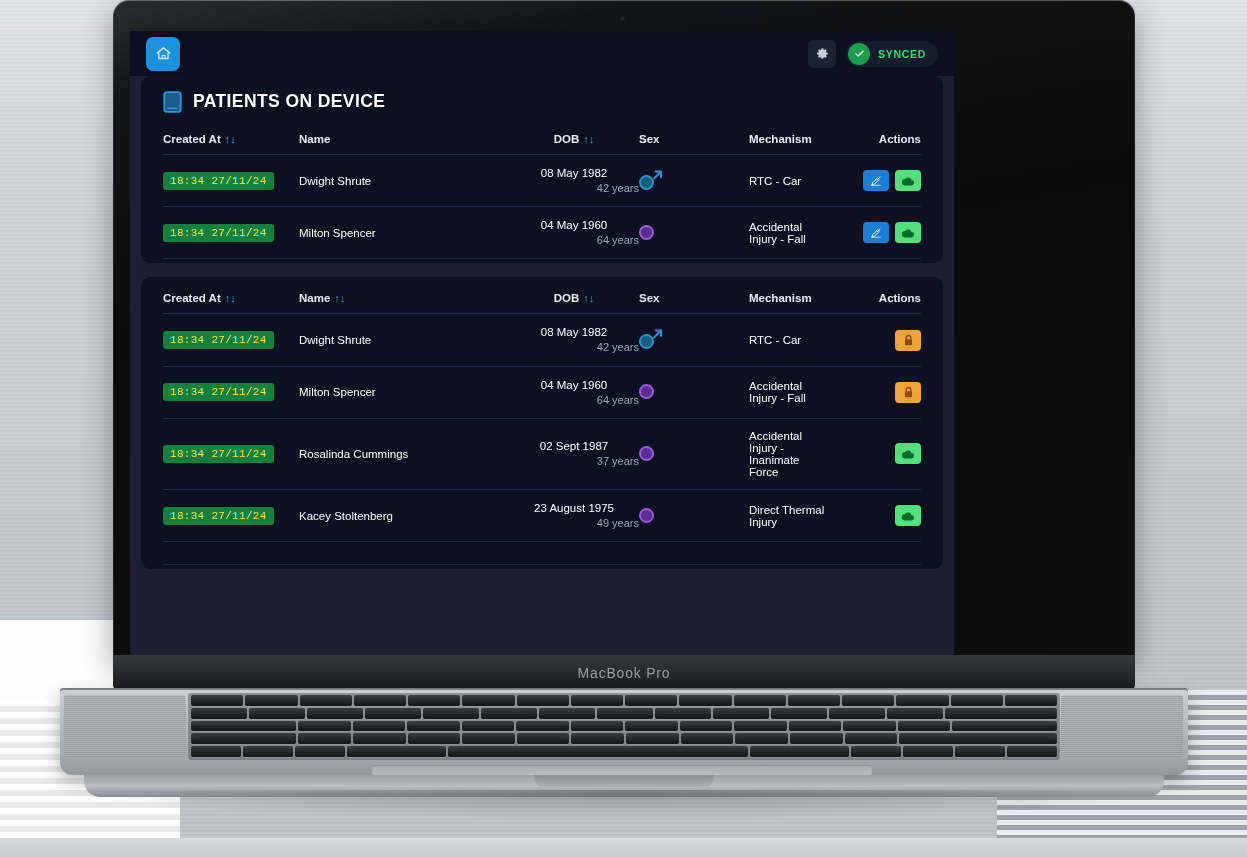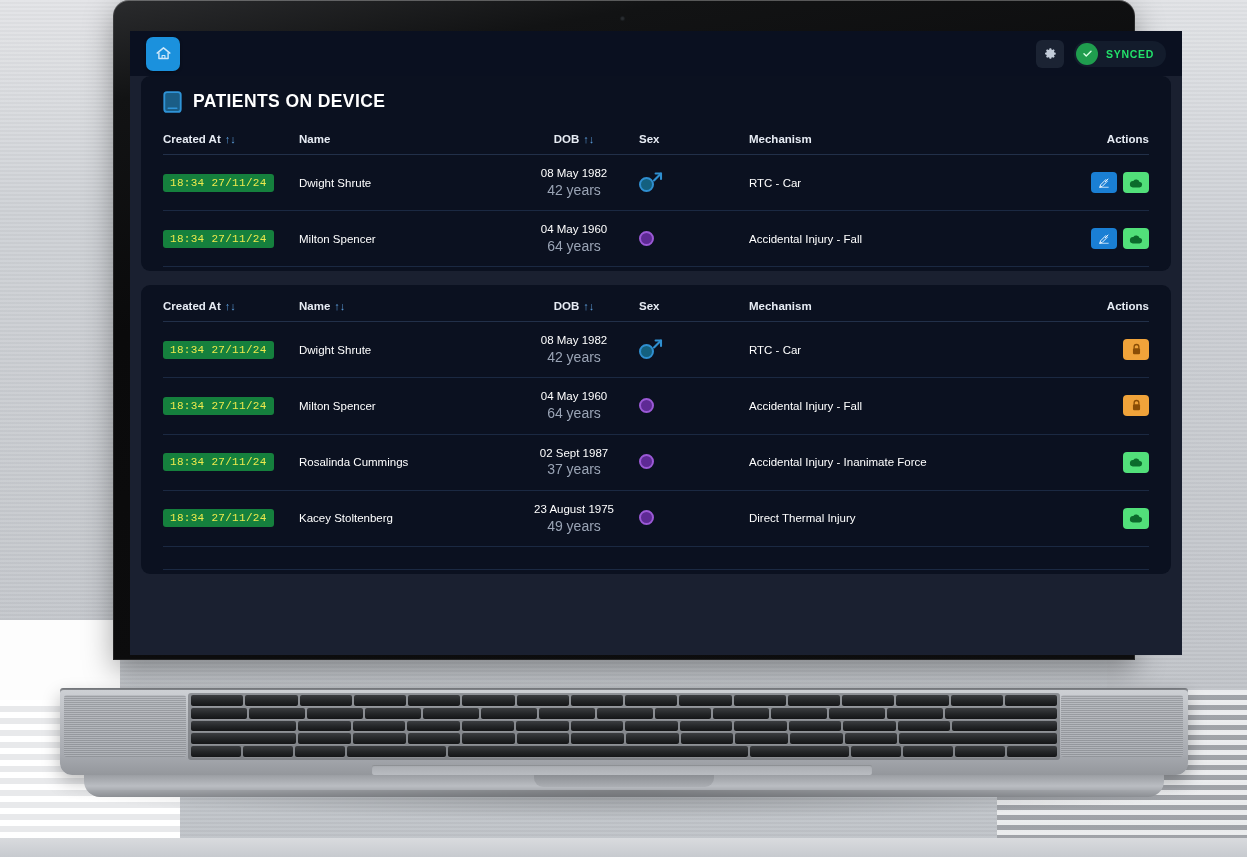--- a/index.html
+++ b/index.html
@@ -76,21 +76,21 @@
     position:absolute; left:620px; top:16px;
     width:5px; height:5px; border-radius:50%;
     background:#2c3034;
     box-shadow:0 0 2px #000 inset;
   }
 
   
   #screen {
     position:absolute;
     left:130px; top:31px;
-    width:1052px; height:624px;
+    width:824px; height:624px;
     overflow:hidden;
     background:#1a2030;
   }
 
   
   .topbar {
     position:relative;
     height:45px;
     background:#0a1020;
     display:flex; align-items:center;
@@ -222,21 +222,21 @@
     color:#eeea4d;
     font-family:"Liberation Mono", monospace;
     font-size:11px;
     letter-spacing:.3px;
     padding:3px 7px;
     border-radius:3px;
   }
   .cell-name { font-size:11.5px; color:#ffffff; }
   .cell-dob { text-align:center; }
   .dob-date { font-size:11.5px; color:#ffffff; line-height:1.3; }
-  .dob-age  { font-size:14px; color:#9aa4b5; line-height:1.3; }
+  .dob-age  { font-size:11px; color:#9aa4b5; line-height:1.3;text-align:right; }
   .cell-mech { font-size:11.5px; color:#ffffff; }
   .cell-actions { text-align:right; white-space:nowrap; }
 
   
   .sex-icon { display:inline-block; position:relative; width:26px; height:22px; }
   .sex-male-circle {
     position:absolute; left:0; top:6px;
     width:15px; height:15px; border-radius:50%;
     background:#14607f; border:2px solid #2f8fd0;
   }
@@ -593,20 +593,23 @@
                 <td class="col-mech cell-mech"></td>
                 <td class="col-actions cell-actions"></td>
               </tr>
             </tbody>
         </table>
       </div>
 
     </div>
   </div>
 
+  <div id="bottom-bezel">
+    <span id="macbook-label">MacBook Pro</span>
+  </div>
 
   <div id="base-lip"></div>
   <div id="base"></div>
   <div class="grille" id="grille-l"></div>
   <div class="grille" id="grille-r"></div>
   <div id="kb-well"></div>
   <div id="kb-keys">
       <div class="kb-row">
         <span class="key"></span>
         <span class="key"></span>

